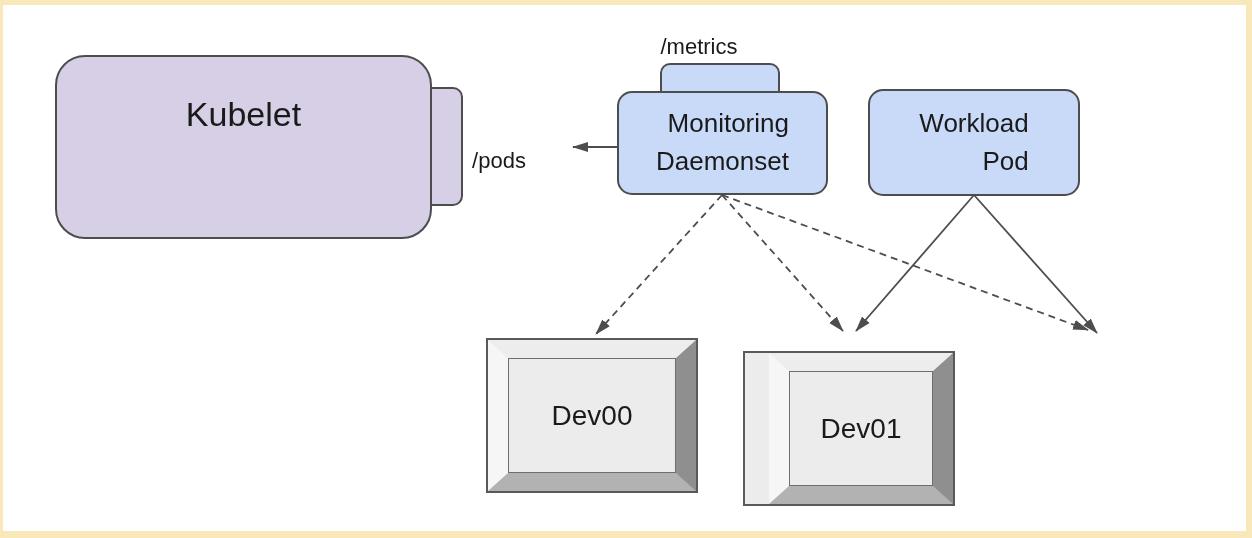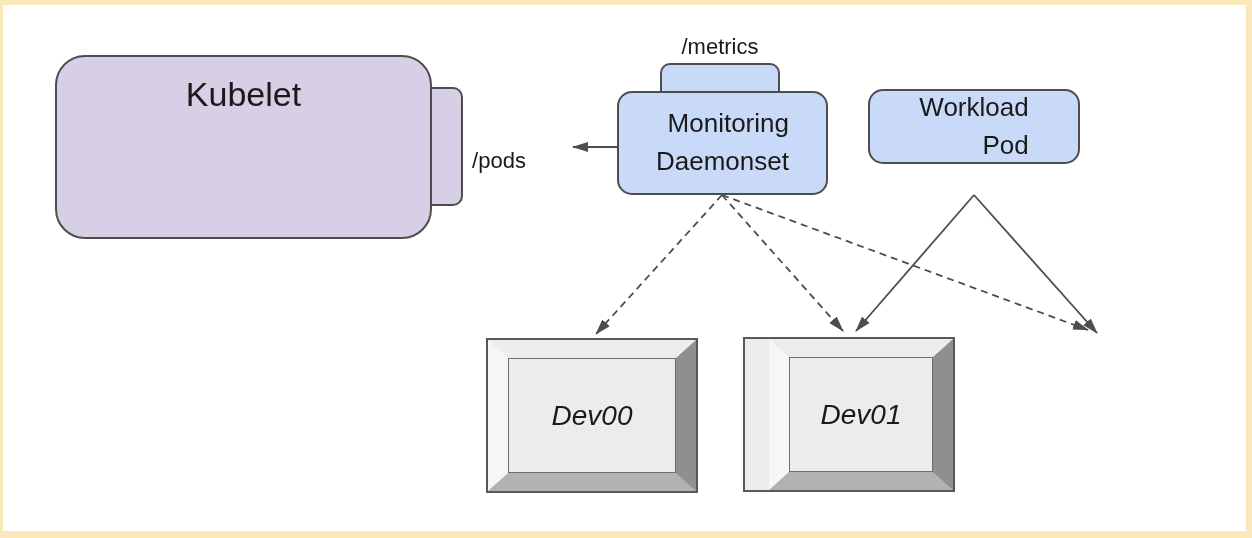--- a/index.html
+++ b/index.html
@@ -9,53 +9,53 @@
     font-family:"Liberation Sans",sans-serif;color:#1a1a1a;
   }
   .paper{position:absolute;left:3px;top:5px;width:1243px;height:526px;background:#ffffff;}
 
   .node{position:absolute;box-sizing:border-box;border:2px solid #4d4d4d;}
   .purple{background:#d6cfe6;}
   .blue{background:#c9daf8;}
 
   .kubelet{
     left:55px;top:55px;width:377px;height:184px;border-radius:30px;
-    text-align:center;padding-top:18px;font-size:34px;
+    text-align:center;padding-top:38px;font-size:34px;
   }
   .kubelet-port{left:410px;top:87px;width:53px;height:119px;border-radius:10px;}
 
   .metrics-tab{left:660px;top:63px;width:120px;height:44px;border-radius:10px;}
   .pod-box{
     display:flex;align-items:center;justify-content:center;
     text-align:right;font-size:26px;line-height:1.46;white-space:pre-line;
     border-radius:15px;
   }
   .monitoring{left:617px;top:91px;width:211px;height:104px;}
-  .workload{left:868px;top:89px;width:212px;height:75px;}
+  .workload{left:868px;top:89px;width:212px;height:107px;}
 
   .endpoint-label{position:absolute;font-size:22px;text-align:center;}
-  .metrics-label{left:640px;top:34px;width:160px;}
+  .metrics-label{left:619px;top:34px;width:160px;}
   .pods-label{left:460px;top:148px;width:78px;}
 
   .keycap{
     position:absolute;width:212px;height:155px;box-sizing:border-box;
-    border:2px solid #595959;background:#ececec;font-style:italic;
+    border:2px solid #595959;background:#ececec;
   }
   .keycap .bevel{
     width:100%;height:100%;box-sizing:border-box;border-style:solid;
     border-width:18px 20px 18px 20px;
     border-color:#ededed #8f8f8f #b2b2b2 #f6f6f6;
   }
   .keycap .face{
     width:100%;height:100%;box-sizing:border-box;border:1px solid #6e6e6e;
     background:#ececec;display:flex;align-items:center;justify-content:center;
     font-size:28px;
   }
   .dev00{left:486px;top:338px;}
-  .dev01{left:743px;top:337px;padding-left:24px;}
+  .dev01{left:743px;top:351px;padding-left:24px;}
   .dev02{left:1002px;top:337px;}
 
   .edges{position:absolute;left:0;top:0;pointer-events:none;}
 </style>
 </head>
 <body>
 
 <div class="canvas">
   <div class="paper"></div>
 

